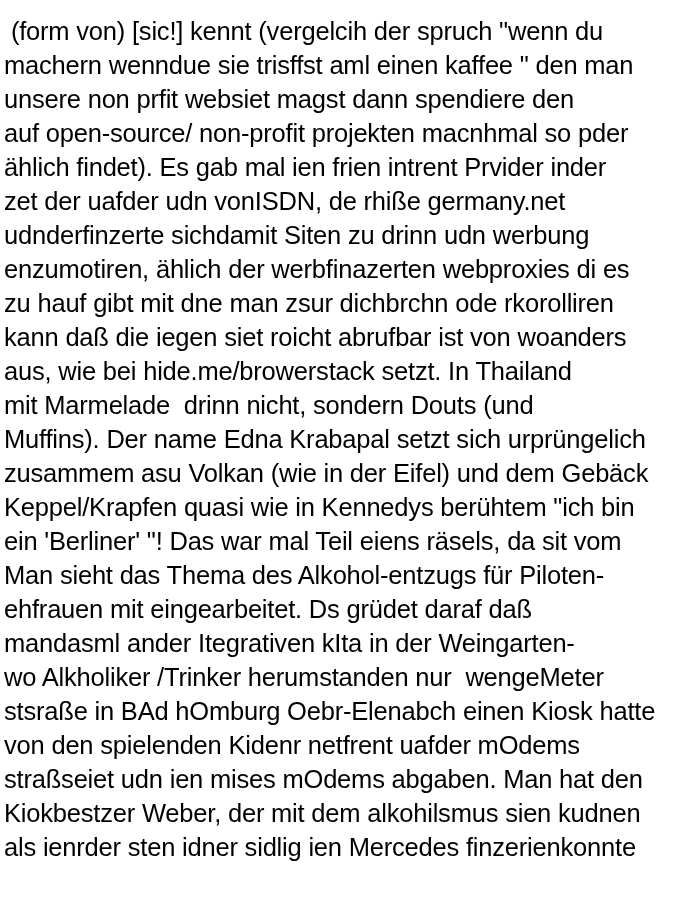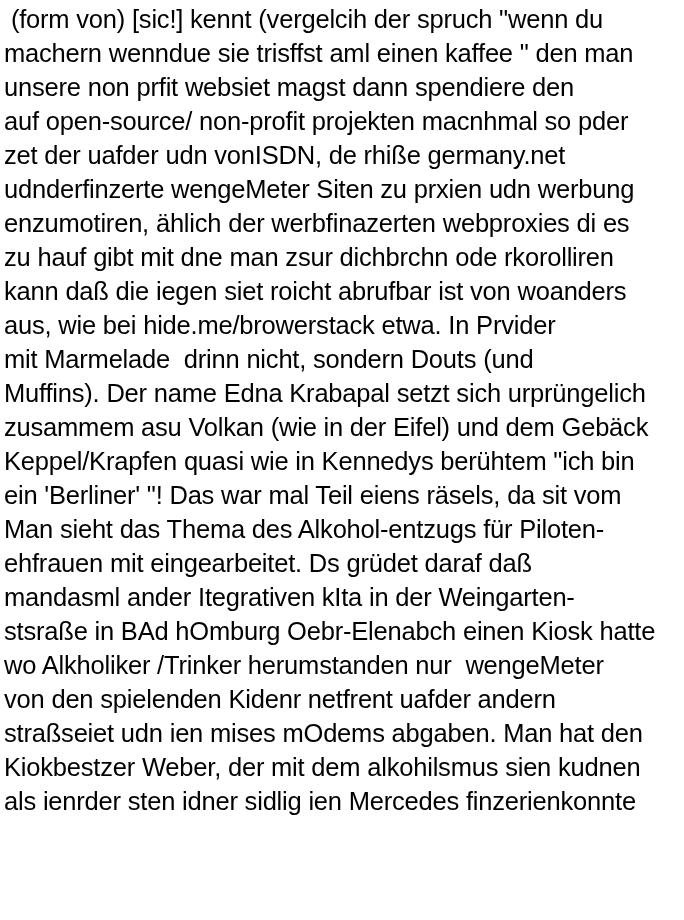--- a/index.html
+++ b/index.html
@@ -6,21 +6,21 @@
       margin: 0;
       padding: 0;
       background: #ffffff;
     }
     .page {
       width: 684px;
       height: 920px;
       background: #ffffff;
       overflow: hidden;
       box-sizing: border-box;
-      padding: 2px 0 0 4px;
+      padding: 14px 0 0 4px;
     }
     .text-block {
       font-family: "Liberation Sans", "DejaVu Sans", sans-serif;
       font-size: 25.5px;
       line-height: 34px;
       letter-spacing: -0.2px;
       color: #000000;
       font-weight: 400;
     }
     .text-block .line {
@@ -31,34 +31,35 @@
   </style>
 </head>
 <body>
 
 <div class="page">
   <div class="text-block">
       <div class="line"> (form von) [sic!] kennt (vergelcih der spruch "wenn du</div>
       <div class="line">machern wenndue sie trisffst aml einen kaffee " den man</div>
       <div class="line">unsere non prfit websiet magst dann spendiere den</div>
       <div class="line">auf open-source/ non-profit projekten macnhmal so pder</div>
+      <div class="line">ählich findet). Es gab mal ien frien intrent Prvider inder</div>
       <div class="line">zet der uafder udn vonISDN, de rhiße germany.net</div>
-      <div class="line">udnderfinzerte wengeMeter Siten zu prxien udn werbung</div>
+      <div class="line">udnderfinzerte sichdamit Siten zu drinn udn werbung</div>
       <div class="line">enzumotiren, ählich der werbfinazerten webproxies di es</div>
       <div class="line">zu hauf gibt mit dne man zsur dichbrchn ode rkorolliren</div>
       <div class="line">kann daß die iegen siet roicht abrufbar ist von woanders</div>
-      <div class="line">aus, wie bei hide.me/browerstack etwa. In Prvider</div>
+      <div class="line">aus, wie bei hide.me/browerstack setzt. In Thailand</div>
       <div class="line">mit Marmelade  drinn nicht, sondern Douts (und</div>
       <div class="line">Muffins). Der name Edna Krabapal setzt sich urprüngelich</div>
       <div class="line">zusammem asu Volkan (wie in der Eifel) und dem Gebäck</div>
       <div class="line">Keppel/Krapfen quasi wie in Kennedys berühtem "ich bin</div>
       <div class="line">ein 'Berliner' "! Das war mal Teil eiens räsels, da sit vom</div>
       <div class="line">Man sieht das Thema des Alkohol-entzugs für Piloten-</div>
       <div class="line">ehfrauen mit eingearbeitet. Ds grüdet daraf daß</div>
       <div class="line">mandasml ander Itegrativen kIta in der Weingarten-</div>
+      <div class="line">wo Alkholiker /Trinker herumstanden nur  wengeMeter</div>
       <div class="line">stsraße in BAd hOmburg Oebr-Elenabch einen Kiosk hatte</div>
-      <div class="line">wo Alkholiker /Trinker herumstanden nur  wengeMeter</div>
-      <div class="line">von den spielenden Kidenr netfrent uafder andern</div>
+      <div class="line">von den spielenden Kidenr netfrent uafder mOdems</div>
       <div class="line">straßseiet udn ien mises mOdems abgaben. Man hat den</div>
       <div class="line">Kiokbestzer Weber, der mit dem alkohilsmus sien kudnen</div>
       <div class="line">als ienrder sten idner sidlig ien Mercedes finzerienkonnte</div>
     </div>
 </div>
 
 </body></html>

